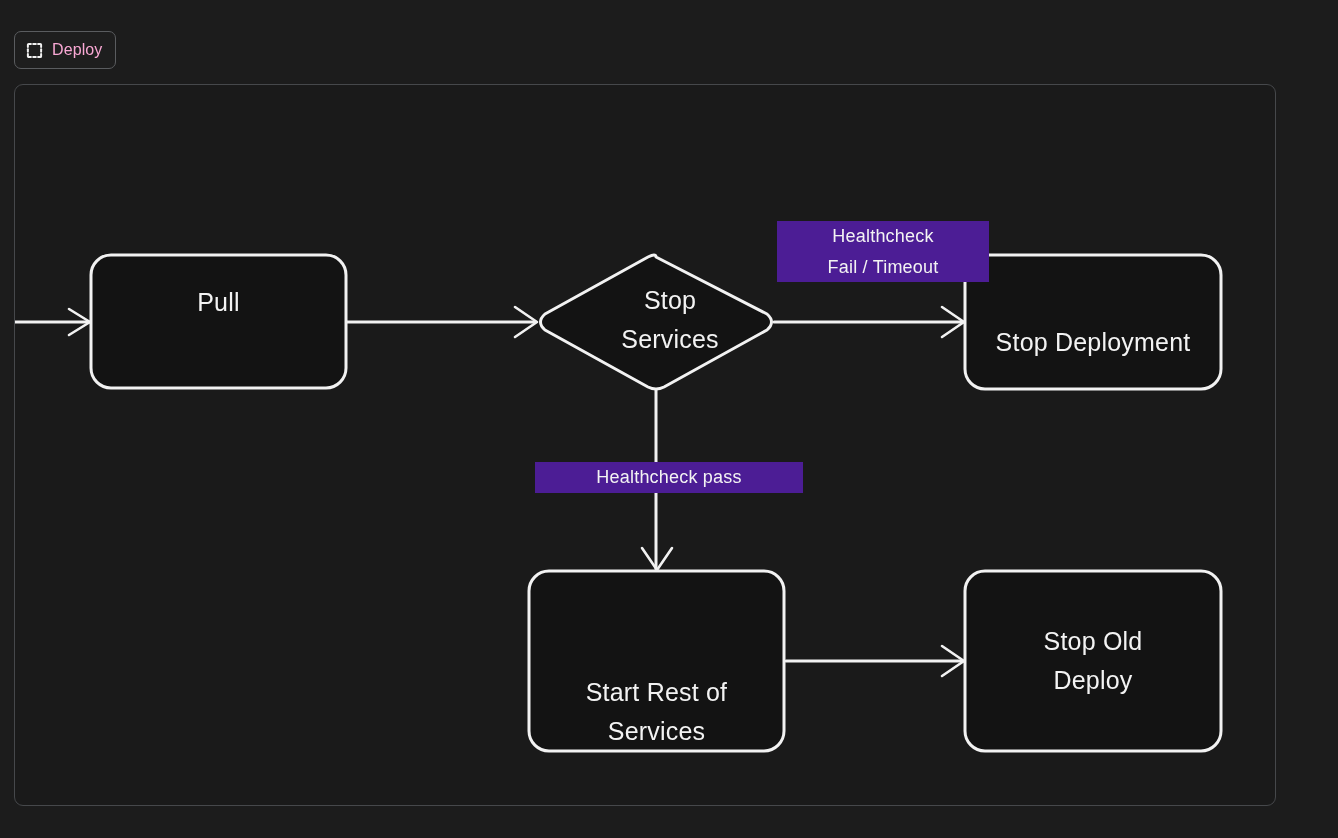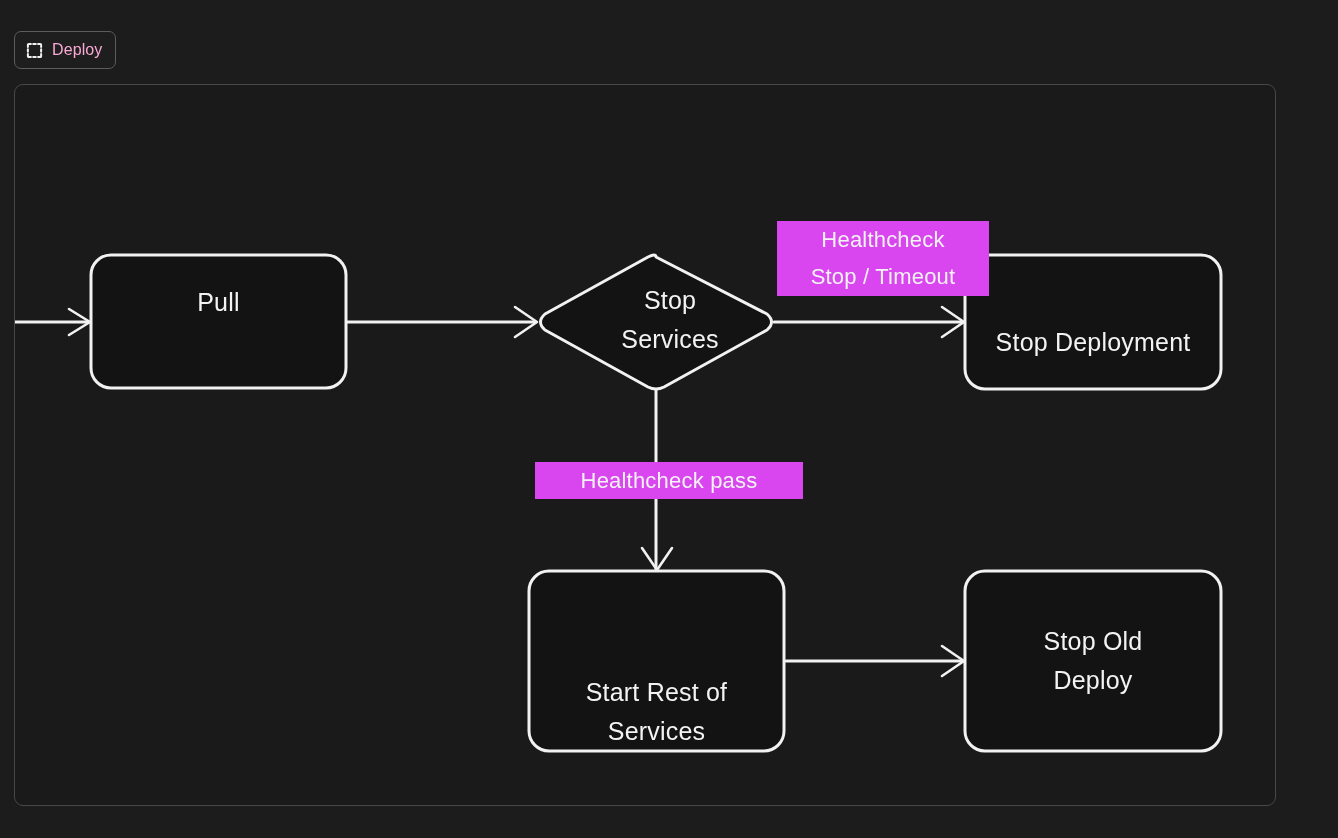--- a/index.html
+++ b/index.html
@@ -79,25 +79,25 @@
     text-align: center;
     pointer-events: none;
     font-size: 25px;
     line-height: 1.56;
     color: #f3f3f3;
     letter-spacing: .2px;
   }
   .edge-label {
     position: absolute;
     text-align: center;
-    font-size: 22px;
+    font-size: 18px;
     line-height: 1.7;
     color: #f3f3f3;
     letter-spacing: .2px;
-    background: #d946ef;
+    background: #4c1d95;
     padding: 0 6px;
     white-space: nowrap;
   }
 
   .hit {
     position: absolute;
     cursor: pointer;
   }
 </style>
 </head>
@@ -183,21 +183,21 @@
     <span>Services</span>
   </div>
 
   <div class="node-label" style="left:950px; top:486px; width:256px; height:180px;border-radius:18px;">
     <span>Stop Old</span>
     <span>Deploy</span>
   </div>
 
   <div class="edge-label" style="left:762px; top:136px; width:200px;">
     <div>Healthcheck</div>
-    <div>Stop / Timeout</div>
+    <div>Fail / Timeout</div>
   </div>
 
   <div class="edge-label" style="left:520px; top:377px; width:256px;">
     <div>Healthcheck pass</div>
   </div>
 
   <div class="hit" style="left:76px; top:170px; width:255px; height:133px;"></div>
   <div class="hit" style="left:521px; top:168px; width:268px; height:138px;"></div>
   <div class="hit" style="left:950px; top:170px; width:256px; height:134px;"></div>
   <div class="hit" style="left:514px; top:486px; width:255px; height:180px;"></div>

